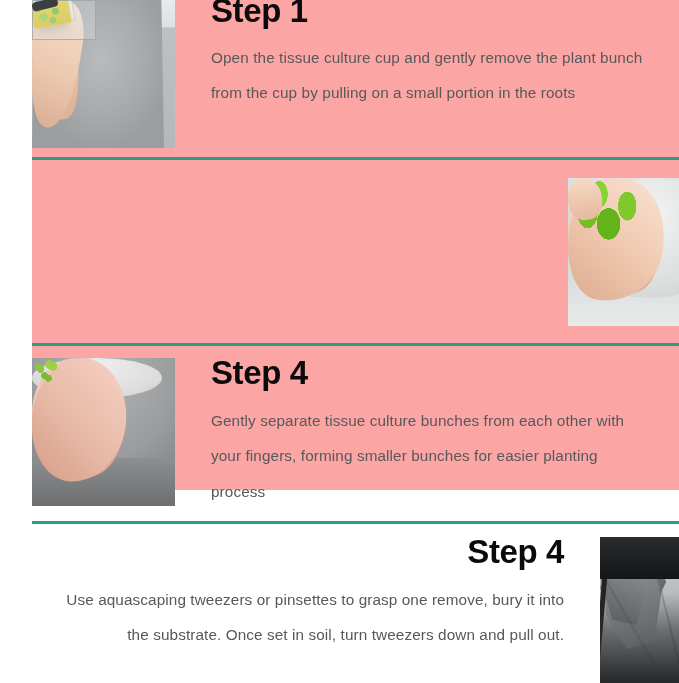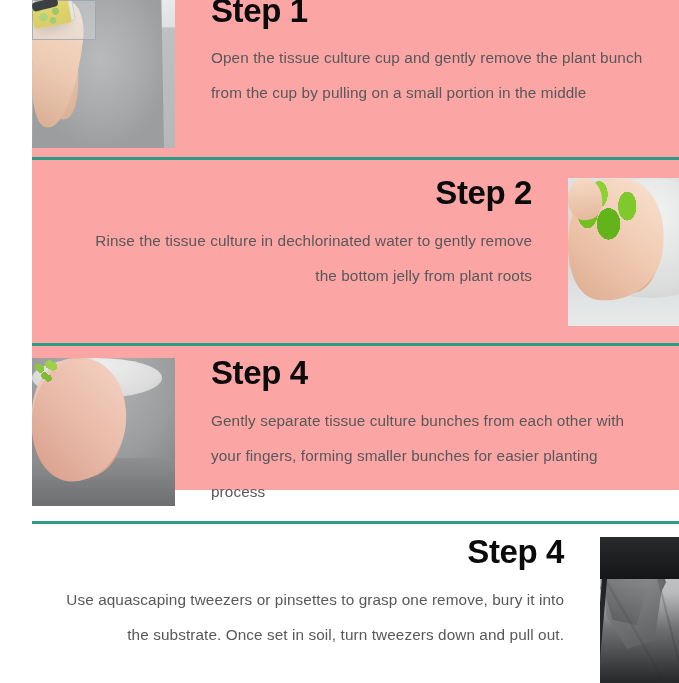--- a/index.html
+++ b/index.html
@@ -306,43 +306,39 @@
         <div class="ph-layer art1-arm-r"></div>
         <div class="ph-layer art1-cup-glass"></div>
         <div class="ph-layer art1-cup"></div>
         <div class="ph-layer art1-plant"></div>
         <div class="ph-layer art1-tank"></div>
         <div class="ph-layer art1-tool"></div>
       </div>
 
       <div class="text-col">
         <h2 class="step-title">Step 1</h2>
-        <p class="step-body">Open the tissue culture cup and gently remove the plant bunch from the cup by pulling on a small portion in the middle</p>
+        <p class="step-body">Open the tissue culture cup and gently remove the plant bunch from the cup by pulling on a small portion in the roots</p>
       </div>
 
     </div>
   </section>
 
   <div class="divider" id="div-1"></div>
 
   <section class="step" id="step-2">
     <div class="step-inner img-right">
 
       <div class="photo art2-bg">
         <div class="ph-layer art2-bowl"></div>
         <div class="ph-layer art2-hand-l"></div>
         <div class="ph-layer art2-hand-r"></div>
         <div class="ph-layer art2-plant"></div>
         <div class="ph-layer art2-thumb"></div>
       </div>
 
-      <div class="text-col">
-        <h2 class="step-title">Step 2</h2>
-        <p class="step-body">Rinse the tissue culture in dechlorinated water to gently remove the bottom jelly from plant roots</p>
-      </div>
 
     </div>
   </section>
 
   <div class="divider" id="div-2"></div>
 
   <section class="step" id="step-3">
     <div class="step-inner img-left">
 
       <div class="photo art3-bg">

